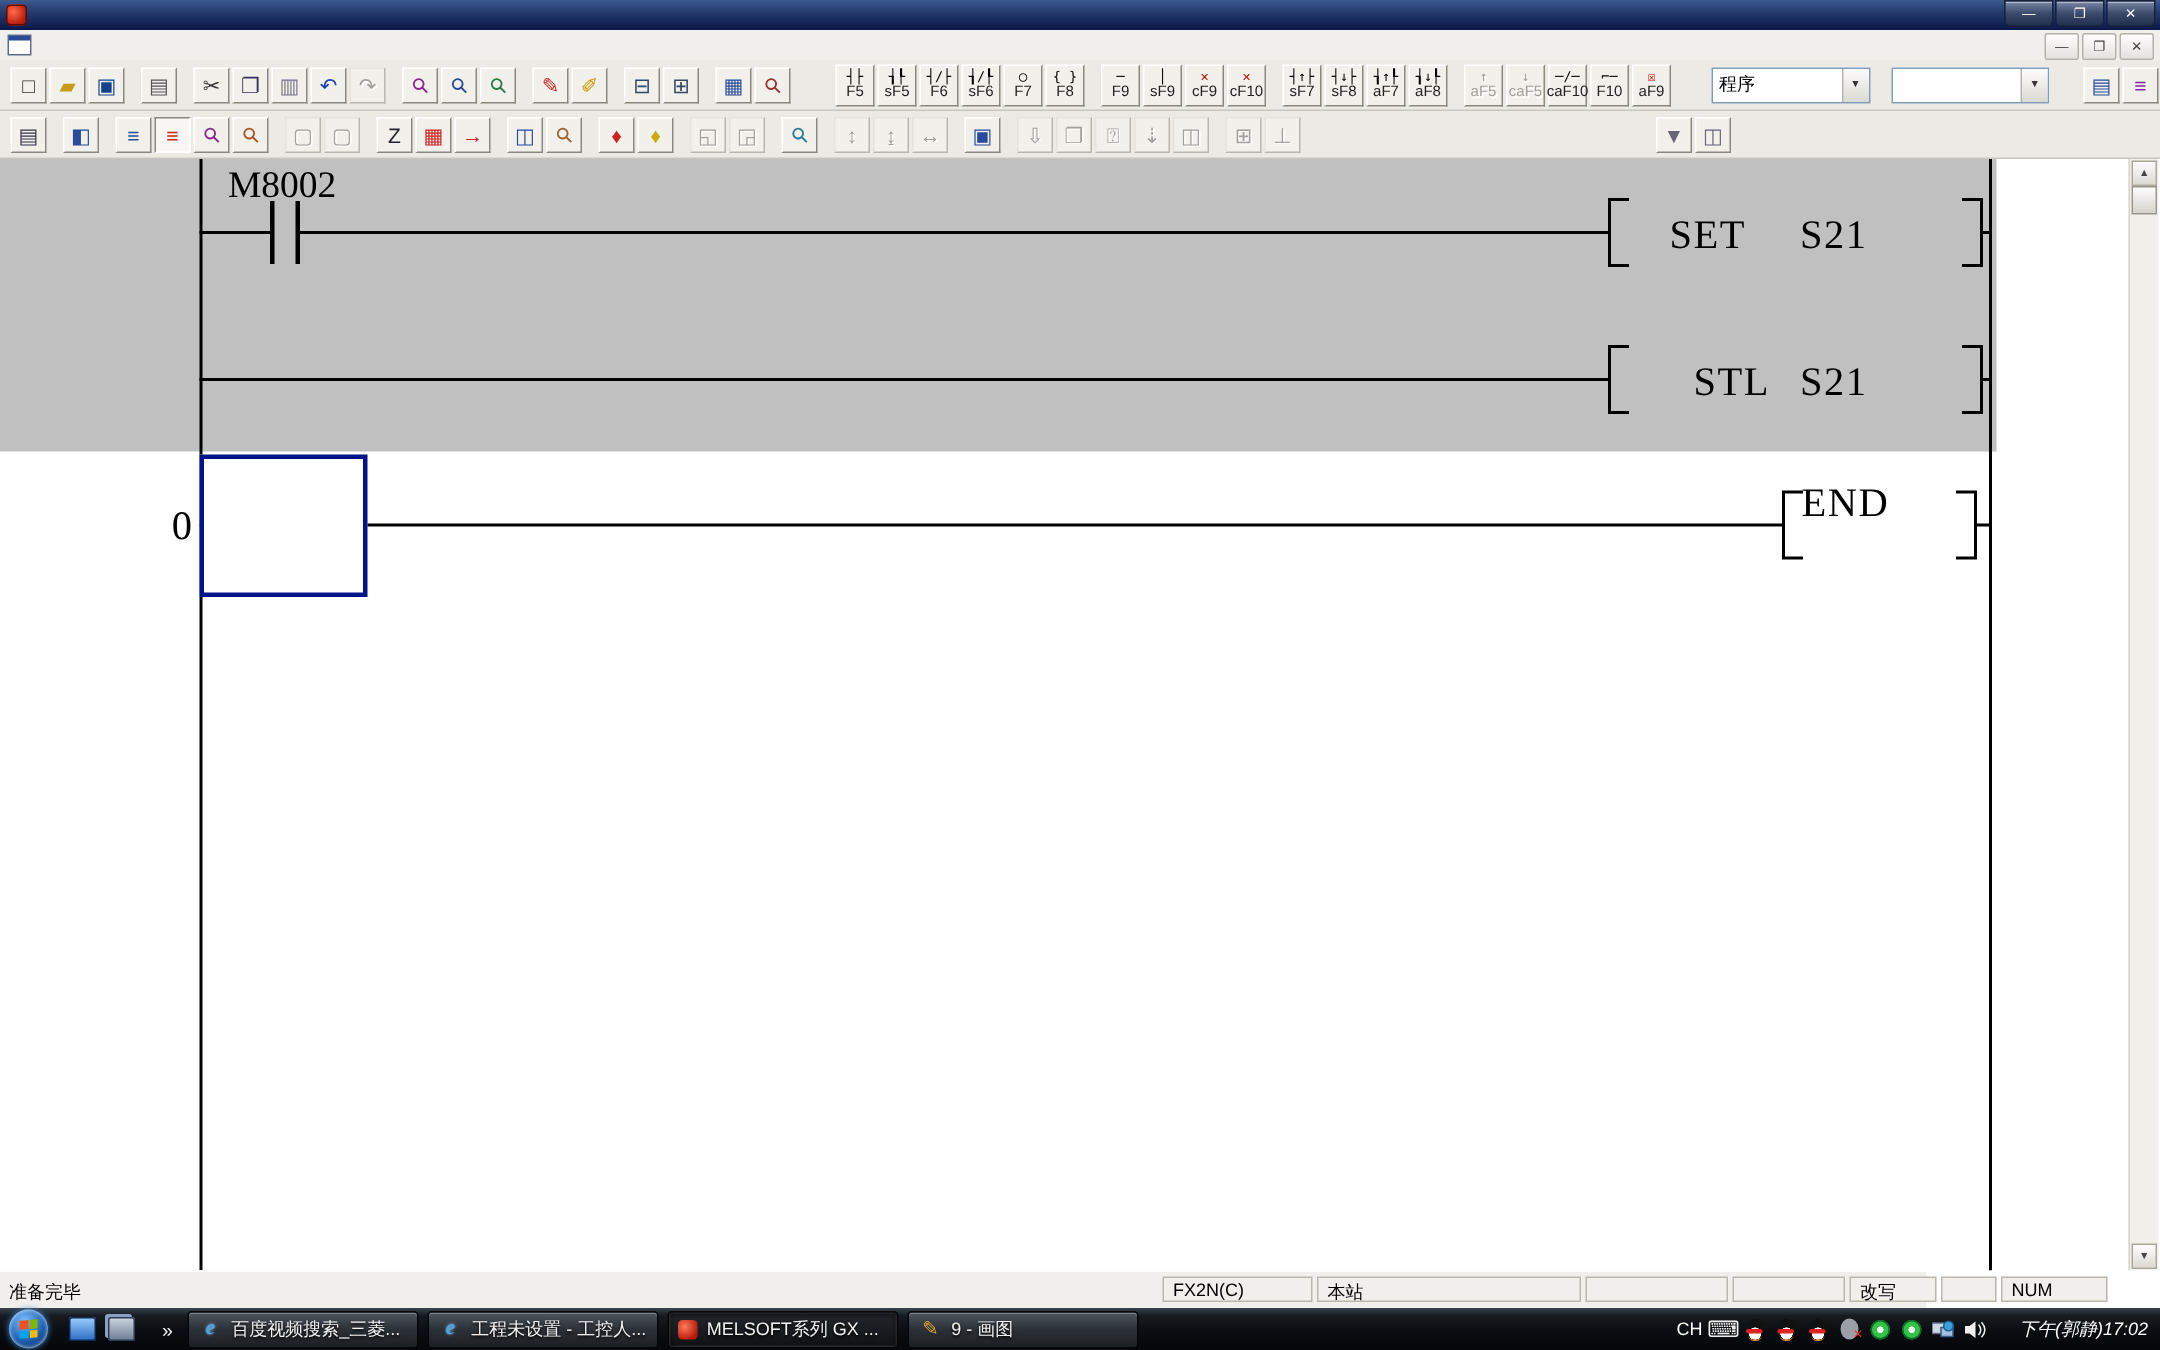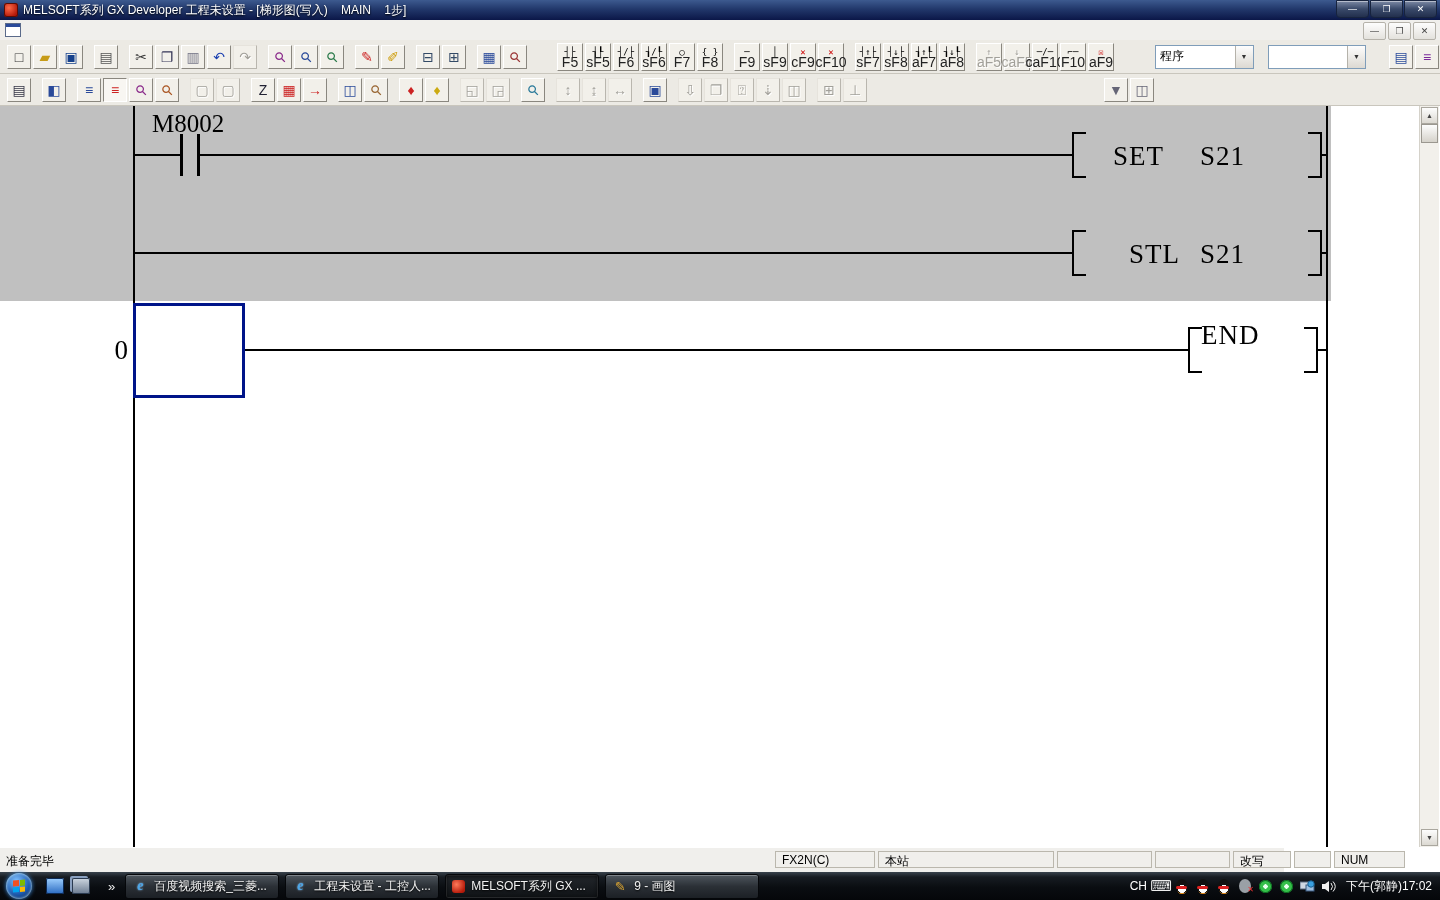--- a/index.html
+++ b/index.html
@@ -38,21 +38,21 @@
   .tb-btn .glyph{font-size:14px;line-height:1;}
   .tb-btn.disabled{border-color:#e6e3dc #b9b6ae #b9b6ae #e6e3dc;}
   .tb-btn.disabled .glyph{color:#a2a09a !important;text-shadow:1px 1px 0 #fff;}
   .tb-btn.pressed{border-color:#8a877f #ffffff #ffffff #8a877f;background:#f8f6f2;}
   .tsep{width:9px;height:24px;}
   .rot{display:inline-block;transform:rotate(-45deg);}
   
   .lad-btn{width:26px;height:28px;margin:0 1px;display:flex;flex-direction:column;align-items:center;justify-content:center;
     background:#f2f0ea;border:1px solid;border-color:#ffffff #8a877f #8a877f #ffffff;box-sizing:border-box;}
   .lad-btn .sym{font-family:"DejaVu Sans Mono","Liberation Mono",monospace;font-size:9px;line-height:10px;}
-  .lad-btn .key{font-size:14px;line-height:10px;color:#222;}
+  .lad-btn .key{font-size:10px;line-height:10px;color:#222;}
   .lad-btn.disabled .sym,.lad-btn.disabled .key{color:#a2a09a;text-shadow:1px 1px 0 #fff;}
   .combo{height:22px;background:#fff;border:1px solid #7f9db9;display:flex;align-items:center;position:relative;}
   .combo .val{flex:1;padding-left:4px;}
   .combo .drop{width:17px;height:100%;background:linear-gradient(#fdfdfd,#dcd9d2);border-left:1px solid #b5b2aa;
     display:flex;align-items:center;justify-content:center;font-size:7px;color:#333;}
 
   
   .editor{position:absolute;left:0;top:106px;width:1440px;height:741px;background:#fff;overflow:hidden;}
   .gray-block{position:absolute;left:0;top:0;width:1331px;height:195px;background:#c0c0c0;}
   .rail{position:absolute;top:0;width:2px;height:741px;background:#000;}
@@ -113,32 +113,31 @@
   .tray-icon{width:16px;height:16px;margin-right:5px;display:flex;align-items:center;justify-content:center;font-size:13px;color:#eee;position:relative;}
   .tray-icon.keyboard-icon{font-size:15px;}
   .tray-icon.qq-penguin-icon i{display:block;width:12px;height:14px;border-radius:50% 50% 45% 45%;
     background:radial-gradient(circle at 50% 72%,#fff 0 34%,#111 36%);box-shadow:0 2px 0 -1px #e08a1a;}
   .tray-icon.qq-penguin-icon::after{content:"";position:absolute;left:2px;top:8px;width:11px;height:3px;background:#d22;border-radius:2px;}
   .tray-icon.qq-offline-icon i{display:block;width:12px;height:14px;border-radius:50%;background:#9aa0a6;}
   .tray-icon.qq-offline-icon::after{content:"✕";position:absolute;right:-1px;bottom:0;color:#e33;font-size:8px;font-weight:bold;}
   .tray-icon.antivirus-icon i{display:block;width:13px;height:13px;border-radius:50%;
     background:radial-gradient(circle,#eafff0 0 22%,#35c04a 26% 55%,#1f9a38 100%);box-shadow:inset 0 0 0 1px #0c6a20;}
   .tray-icon svg{display:block;}
-  .tray .clock{margin:0 8px 0 4px;color:#fff;white-space:nowrap;}
+  .tray .clock{margin:0 8px 0 16px;color:#fff;white-space:nowrap;font-style:italic;}
 
   [data-interactable="true"]{cursor:default;}
 </style>
 </head>
 <body>
 
 <div class="screen" data-interactable="false">
 
   <div class="titlebar" data-interactable="false">
     <div class="app-icon" data-interactable="false"></div>
-    <span class="title-text" data-interactable="false">MELSOFT系列 GX Developer 工程未设置 - [梯形图(写入)    MAIN    1步]</span>
     <div class="win-btns" data-interactable="false">
 
     <div class="win-btn" data-interactable="true">
           <span class="glyph" data-interactable="false">—</span>
         </div>
         <div class="win-btn" data-interactable="true">
           <span class="glyph" data-interactable="false">❐</span>
         </div>
         <div class="win-btn" data-interactable="true">
           <span class="glyph" data-interactable="false">✕</span>
@@ -313,21 +312,21 @@
       </div>
         <div class="lad-btn" data-interactable="true">
         <span class="sym" data-interactable="false">⌐─</span>
         <span class="key" data-interactable="false">F10</span>
       </div>
         <div class="lad-btn" data-interactable="true">
         <span class="sym" data-interactable="false" style="color: rgb(204, 0, 0);">☒</span>
         <span class="key" data-interactable="false">aF9</span>
       </div>
       </div>
-    <div class="combo" style="width:116px;margin-left:40px" data-interactable="true">
+    <div class="combo" style="width:116px;margin-left:26px" data-interactable="true">
       <span class="val" data-interactable="false">程序</span>
       <span class="drop" data-interactable="true">▼</span>
     </div>
     <div class="combo" style="width:116px;margin-left:14px" data-interactable="true">
       <span class="val" data-interactable="false"></span>
       <span class="drop" data-interactable="true">▼</span>
     </div>
     <div style="display:flex;margin-left:22px" data-interactable="false">
         <div class="tb-btn" data-interactable="true">
           <span class="glyph" data-interactable="false" style="color: rgb(42, 74, 154);">▤</span>

